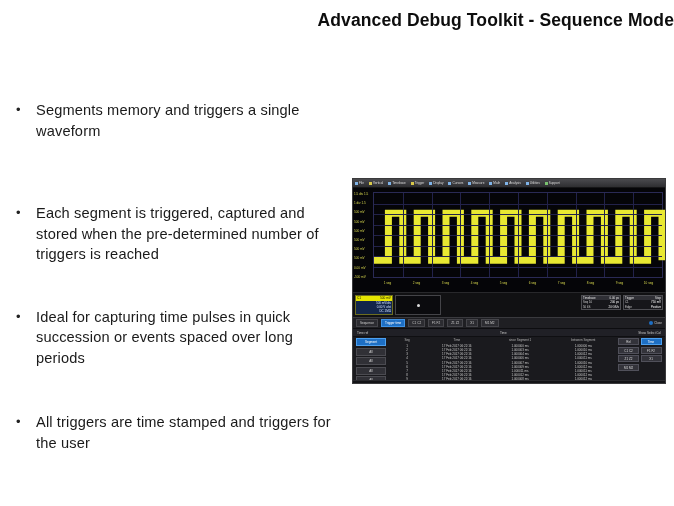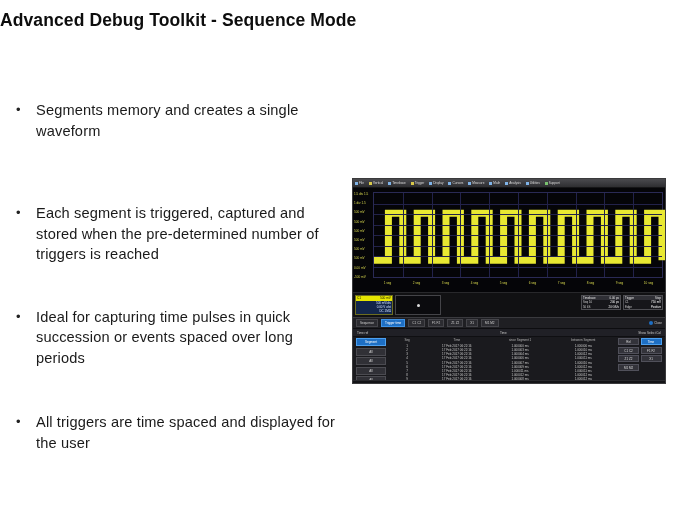--- a/index.html
+++ b/index.html
@@ -14,21 +14,21 @@
     overflow: hidden;
     position: relative;
   }
 
   
   .slide-title {
     position: absolute;
     left: 0;
     top: 10px;
     width: 674px;
-    text-align: left;
+    text-align: right;
     font-size: 17.5px;
     font-weight: bold;
     color: #0d0d0d;
     letter-spacing: 0.1px;
   }
 
   
   .bullets {
     position: absolute;
     left: 14px;
@@ -385,33 +385,33 @@
   }
 </style>
 </head>
 <body>
 
 <div class="slide-title">Advanced Debug Toolkit - Sequence Mode</div>
 
 <div class="bullets">
   <div class="bullet b1">
     <span class="bullet-mark">•</span>
-    <span class="bullet-text">Segments memory and creates a single waveform</span>
+    <span class="bullet-text">Segments memory and triggers a single waveform</span>
   </div>
   <div class="bullet b2">
     <span class="bullet-mark">•</span>
     <span class="bullet-text">Each segment is triggered, captured and stored when the pre-determined number of triggers is reached</span>
   </div>
   <div class="bullet b3">
     <span class="bullet-mark">•</span>
     <span class="bullet-text">Ideal for capturing time pulses in quick succession or events spaced over long periods</span>
   </div>
   <div class="bullet">
     <span class="bullet-mark">•</span>
-    <span class="bullet-text">All triggers are time spaced and displayed for the user</span>
+    <span class="bullet-text">All triggers are time stamped and triggers for the user</span>
   </div>
 </div>
 
 <div class="scope">
 
   <div class="scope-menubar" id="menubar">
       <div class="menu-item">
         <span class="menu-glyph"></span>
         <span>File</span>
       </div>

